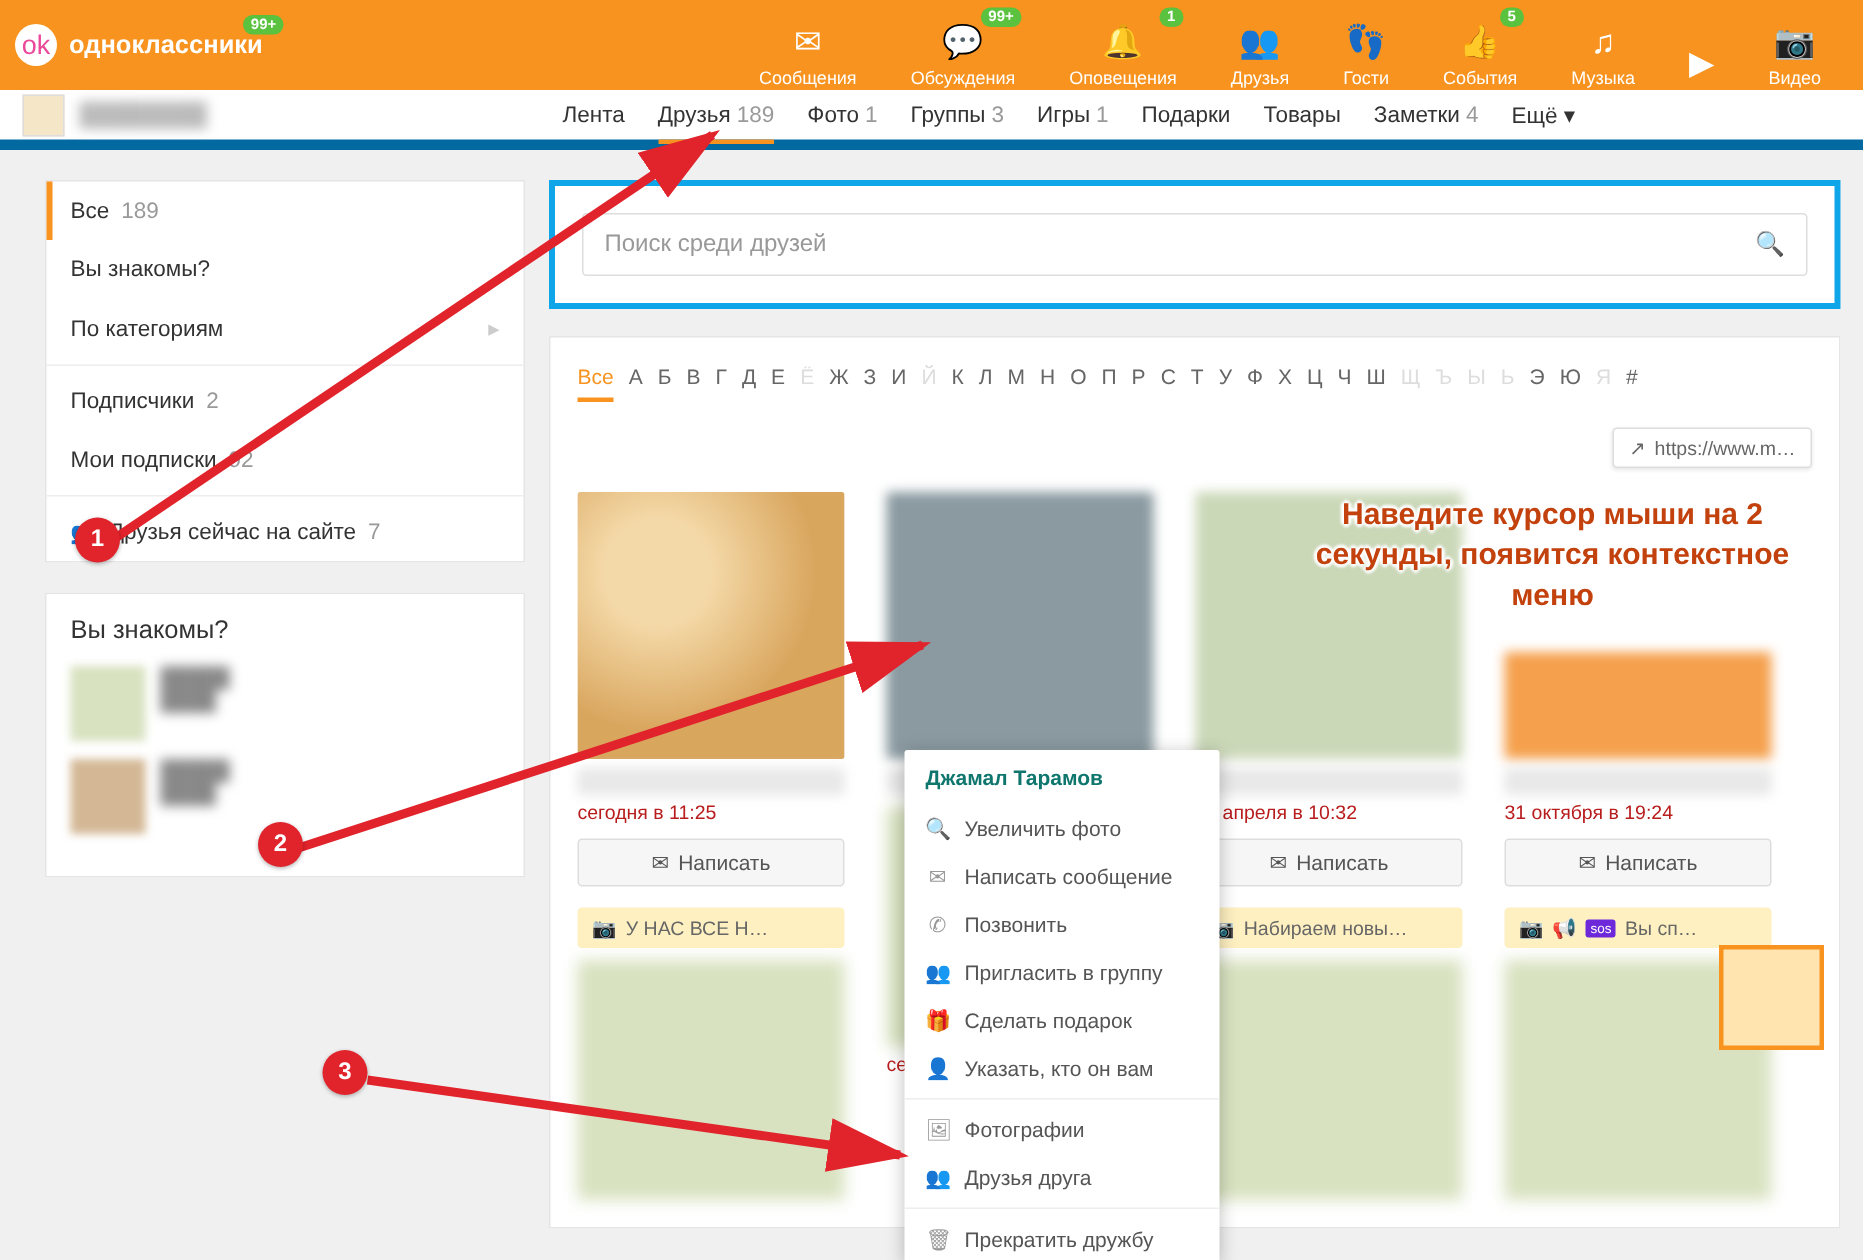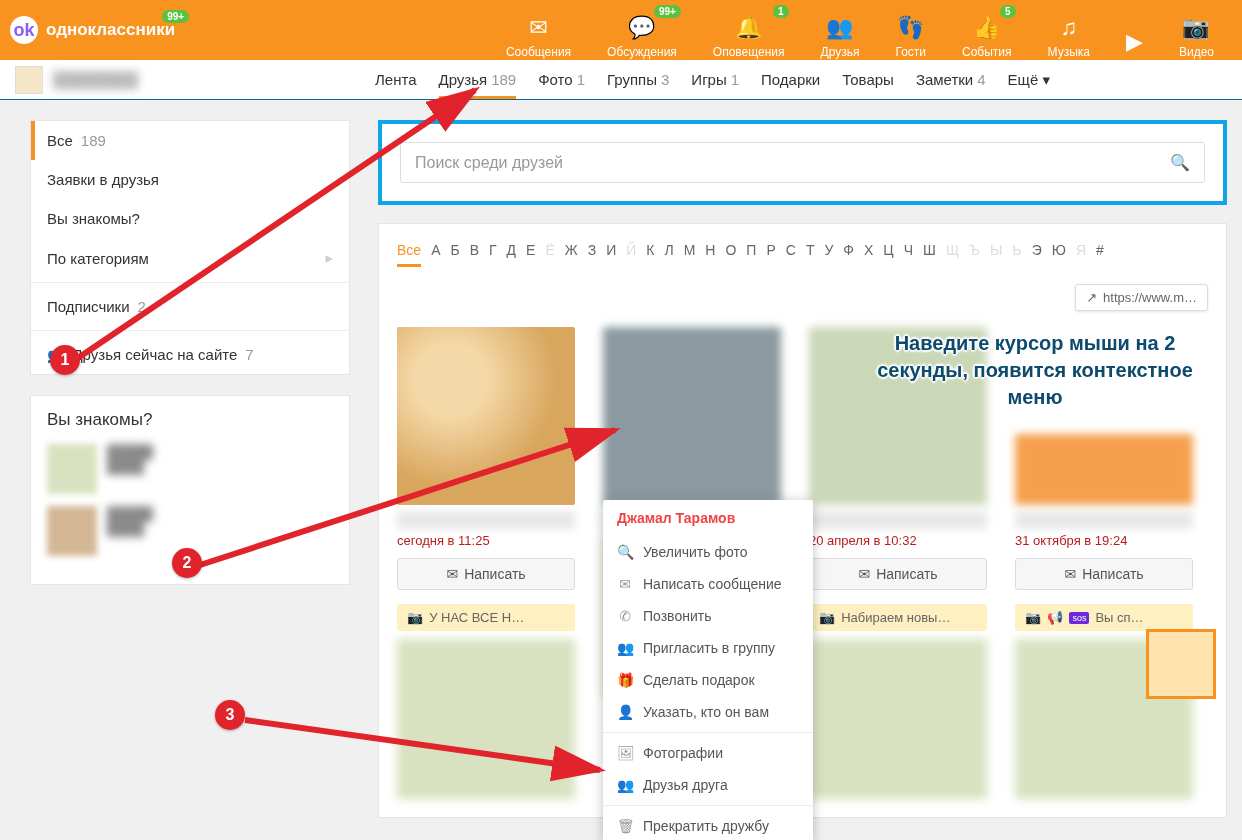--- a/index.html
+++ b/index.html
@@ -1,34 +1,34 @@
 <!DOCTYPE html>
 <html><head>
 <meta charset="utf-8">
 <style>
 *{box-sizing:border-box;margin:0;padding:0;font-family:Arial,Helvetica,sans-serif}
 body{background:#f0f0f0;color:#333;width:1242px;height:840px;overflow:hidden;position:relative}
 .header{background:#f7931e;height:60px;display:flex;align-items:center;padding:0 10px;color:#fff;position:relative}
 .logo{display:flex;align-items:center;font-weight:bold;font-size:17px;gap:8px;position:relative}
-.logo-icon{width:28px;height:28px;background:#fff;border-radius:50%;display:flex;align-items:center;justify-content:center;color:#8b5cf6;font-weight:bold;font-size:18px}
+.logo-icon{width:28px;height:28px;background:#fff;border-radius:50%;display:flex;align-items:center;justify-content:center;color:#ec4899;font-weight:normal;font-size:18px}
 .badge{position:absolute;top:-6px;right:-14px;background:#5ac23e;color:#fff;font-size:10px;padding:1px 5px;border-radius:8px;font-weight:bold}
 .top-nav{display:flex;margin-left:auto;gap:0}
 .top-nav-item{display:flex;flex-direction:column;align-items:center;justify-content:flex-end;padding:0 18px;font-size:12px;color:#fff;position:relative;cursor:pointer;height:58px}
 .top-nav-item .ico{font-size:22px;margin-bottom:4px}
 .top-nav-item .b{position:absolute;top:4px;right:14px;background:#5ac23e;color:#fff;font-size:10px;padding:1px 5px;border-radius:8px;font-weight:bold}
-.subheader{background:#fff;height:40px;display:flex;align-items:center;padding:0 15px;border-bottom:1px solid #0369a1}
+.subheader{background:#fff;height:40px;display:flex;align-items:center;padding:0 15px;border-bottom:7px solid #0369a1}
 .profile-mini{display:flex;align-items:center;gap:10px;width:360px}
 .profile-mini .ava{width:28px;height:28px;background:#f5e6c8;border:1px solid #ddd}
 .profile-mini .name{color:#bbb;font-size:15px;filter:blur(4px)}
 .tabs{display:flex;gap:22px;font-size:15px}
 .tab{cursor:pointer;color:#333;padding:9px 0;position:relative}
 .tab.active{color:#333}
 .tab.active:after{content:'';position:absolute;bottom:-1px;left:0;right:0;height:3px;background:#f7931e}
 .tab .cnt{color:#999;margin-left:4px}
-.layout{display:flex;padding:20px 15px 0 30px;gap:28px}
+.layout{display:flex;padding:20px 15px 0 30px;gap:16px}
 .sidebar{width:320px;flex-shrink:0}
 .side-card{background:#fff;border:1px solid #e5e5e5;margin-bottom:20px}
 .side-item{padding:11px 16px;font-size:15px;cursor:pointer;display:flex;align-items:center;gap:8px;position:relative}
 .side-item.active{border-left:4px solid #f7931e;padding-left:12px}
 .side-item .cnt{color:#999}
 .side-item .chev{margin-left:auto;color:#ccc}
 .side-sep{height:1px;background:#eee;margin:4px 0}
 .side-item .ico{color:#bbb;font-size:14px}
 .side-title{padding:14px 16px;font-size:17px}
 .suggest-list{padding:0 16px 16px}
@@ -51,25 +51,25 @@
 .friend.f1 .pic{background:#e8c896;filter:none;background-image:radial-gradient(circle at 30% 30%,#f4d9a8 20%,#d9a65e 60%)}
 .friend.f2 .pic{background:#8a9aa0}
 .friend.f3 .pic{background:#cbd8b8}
 .friend.f4 .pic{background:linear-gradient(#fff 60%,#f5a04d 60%)}
 .friend .name{filter:blur(4px);color:#333;font-size:14px;margin-top:6px;height:18px;background:#e8e8e8}
 .friend .date{color:#b91c1c;font-size:13px;margin-top:4px}
 .friend .btn{margin-top:10px;border:1px solid #ddd;background:#f6f6f6;border-radius:3px;padding:7px 0;text-align:center;font-size:14px;cursor:pointer;display:flex;align-items:center;justify-content:center;gap:6px;color:#555}
 .friend .status-chip{margin-top:14px;background:#fef0c0;border-radius:3px;padding:6px 10px;font-size:13px;color:#666;display:flex;align-items:center;gap:6px;white-space:nowrap;overflow:hidden}
 .friend .pic2{width:178px;height:160px;background:#d8e2c0;filter:blur(5px);margin-top:8px}
 .ctx-menu{position:absolute;left:603px;top:500px;width:210px;background:#fff;box-shadow:0 2px 12px rgba(0,0,0,.25);border-radius:2px;z-index:50;font-size:14px}
-.ctx-title{padding:10px 14px;font-weight:bold;color:#ef4444}
+.ctx-title{padding:10px 14px;font-weight:bold;color:#0f766e}
 .ctx-item{padding:8px 14px;display:flex;align-items:center;gap:10px;cursor:pointer;color:#555}
 .ctx-item .ci{color:#999;width:16px;text-align:center;font-size:14px}
 .ctx-sep{height:1px;background:#eee;margin:4px 0}
-.annotation{position:absolute;color:#0c4a6e;font-size:20px;font-weight:bold;z-index:60;text-align:center;line-height:1.35;text-shadow:0 0 3px #fff,0 0 3px #fff,0 0 3px #fff,2px 0 2px #fff,-2px 0 2px #fff,0 2px 2px #fff,0 -2px 2px #fff}
+.annotation{position:absolute;color:#c2410c;font-size:20px;font-weight:bold;z-index:60;text-align:center;line-height:1.35;text-shadow:0 0 3px #fff,0 0 3px #fff,0 0 3px #fff,2px 0 2px #fff,-2px 0 2px #fff,0 2px 2px #fff,0 -2px 2px #fff}
 .num-badge{position:absolute;width:30px;height:30px;background:#e1232b;color:#fff;border-radius:50%;display:flex;align-items:center;justify-content:center;font-size:16px;font-weight:bold;z-index:70;box-shadow:0 1px 3px rgba(0,0,0,.3)}
 svg.arrow{position:absolute;z-index:65;pointer-events:none}
 .orange-frame{position:absolute;right:10px;top:405px;width:70px;height:70px;border:3px solid #f7931e;background:#ffe4b0}
 </style>
 </head>
 <body>
 
 <div class="header">
   <div class="logo">
     <span class="logo-icon">ok</span>
@@ -139,35 +139,36 @@
 
 <div class="layout">
   <div class="sidebar">
     <div class="side-card">
       <div id="side1">
           <div class="side-item active">
             <span>Все</span> 
             <span class="cnt">189</span>
           </div>
           <div class="side-item">
-            <span>Заявки в друзья</span>
-          </div>
-          <div class="side-item">
             <span>Вы знакомы?</span>
           </div>
           <div class="side-item">
             <span>По категориям</span>
             <span class="chev">▸</span>
           </div>
         </div>
       <div class="side-sep"></div>
       <div id="side2">
           <div class="side-item">
             <span>Подписчики</span> 
             <span class="cnt">2</span>
+          </div>
+          <div class="side-item">
+            <span>Мои подписки</span> 
+            <span class="cnt">92</span>
           </div>
         </div>
       <div class="side-sep"></div>
       <div class="side-item">
         <span class="ico">👥</span>
         <span>Друзья сейчас на сайте</span>
         <span class="cnt">7</span>
       </div>
     </div>
     <div class="side-card">

